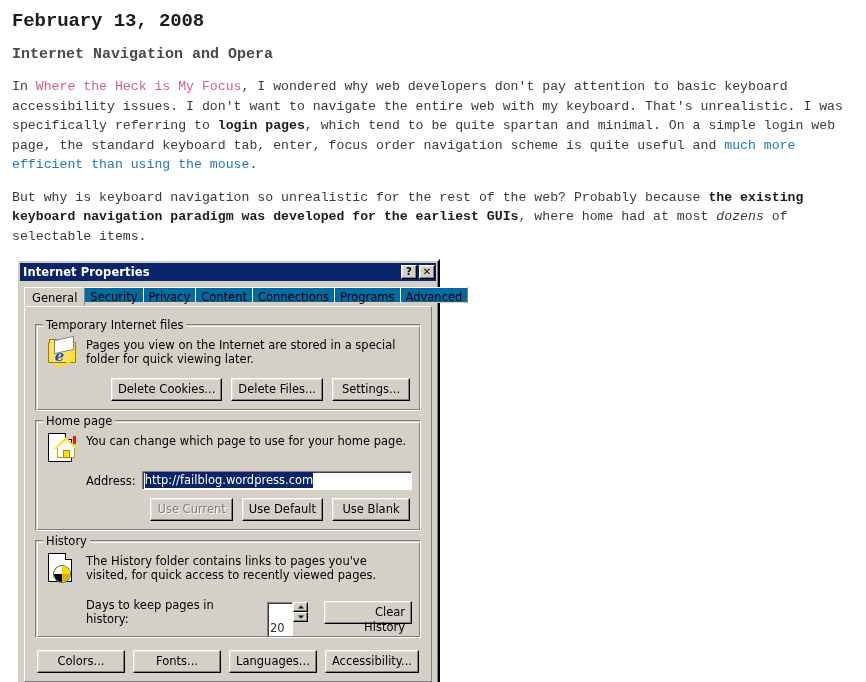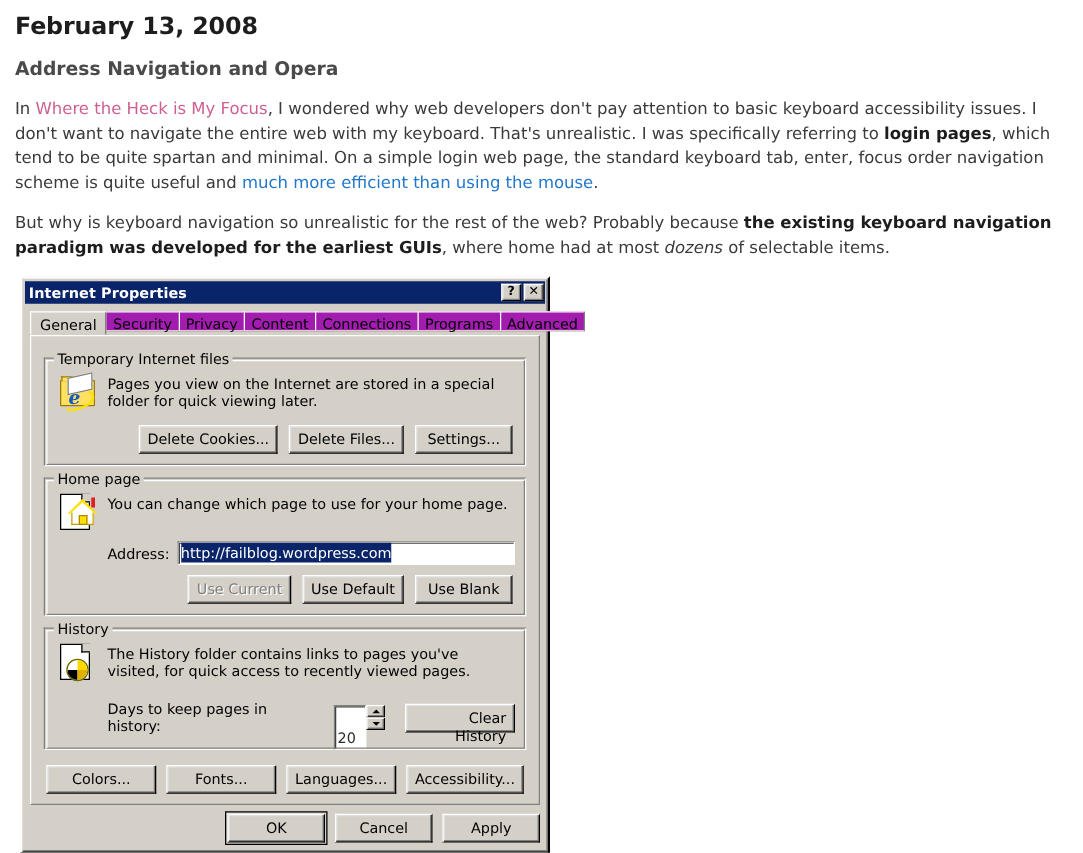--- a/index.html
+++ b/index.html
@@ -13,20 +13,21 @@
     font-family: "DejaVu Sans", sans-serif;
     color: #2b2b2b;
     overflow: hidden;
   }
 
   
   .post {
     padding: 10px 12px 0 12px;
     box-sizing: border-box;
     width: 866px;
+    font-family: Liberation Mono, monospace;
   }
   .post-date {
     font-size: 19px;
     font-weight: bold;
     color: #1d1d1d;
     margin: 0 0 14px 0;
     letter-spacing: -0.1px;
   }
   .post-title {
     font-size: 15px;
@@ -108,21 +109,21 @@
     display: flex;
     align-items: flex-start;
     margin: 6px 0 0 6px;
     height: 20px;
     position: relative;
     z-index: 2;
   }
   .tab {
     font-size: 11.5px;
     padding: 2px 5px 2px 5px;
-    background: #a21caf;
+    background: #0369a1;
     border: 1px solid;
     border-color: #ffffff #808080 #d4d0c8 #ffffff;
     margin-right: -1px;
     height: 16px;
     line-height: 15px;
     box-sizing: border-box;
     color: #000;
     cursor: default;
     white-space: nowrap;
   }
@@ -453,21 +454,21 @@
     width: 50%; height: 50%;
     background: #e0b000;
   }
 </style>
 </head>
 <body>
 
 <div class="post">
 
   <div class="post-date">February 13, 2008</div>
-  <div class="post-title">Address Navigation and Opera</div>
+  <div class="post-title">Internet Navigation and Opera</div>
 
   <p class="para"><span>In </span><a href="#" class="visited-link">Where the Heck is My Focus</a><span>, I wondered why web developers don't pay attention to basic keyboard accessibility issues. I don't want to navigate the entire web with my keyboard. That's unrealistic. I was specifically referring to </span><b>login pages</b><span>, which tend to be quite spartan and minimal. On a simple login web page, the standard keyboard tab, enter, focus order navigation scheme is quite useful and </span><a href="#" class="blue-link">much more efficient than using the mouse</a><span>.</span></p>
 
   <p class="para"><span>But why is keyboard navigation so unrealistic for the rest of the web? Probably because </span><b>the existing keyboard navigation paradigm was developed for the earliest GUIs</b><span>, where home had at most </span><i>dozens</i><span> of selectable items.</span></p>
 </div>
 
 <div class="dialog-wrap">
   <div class="win-dialog">
 
     <div class="titlebar">

